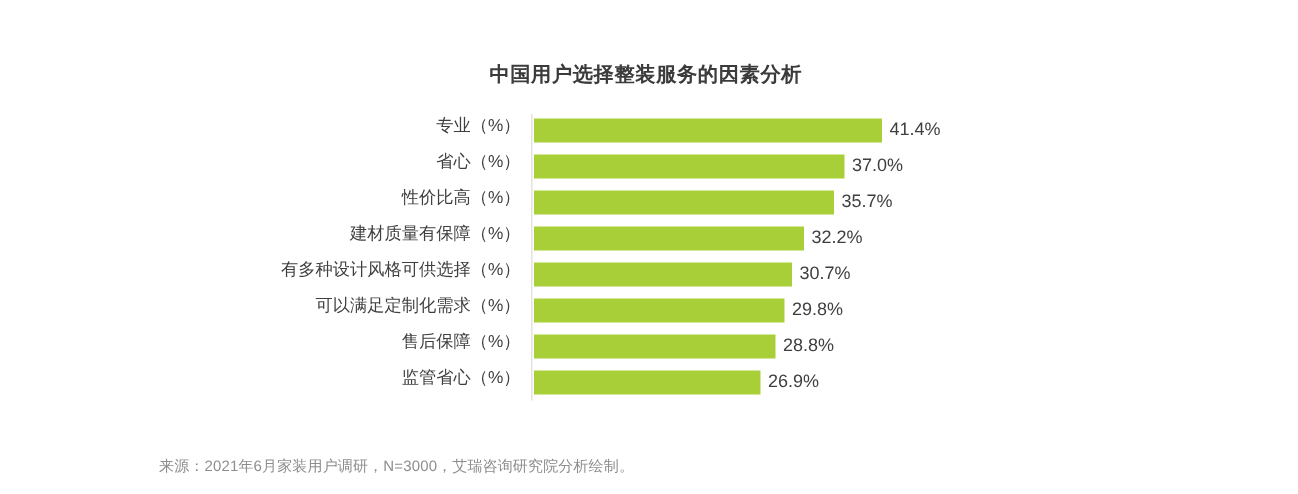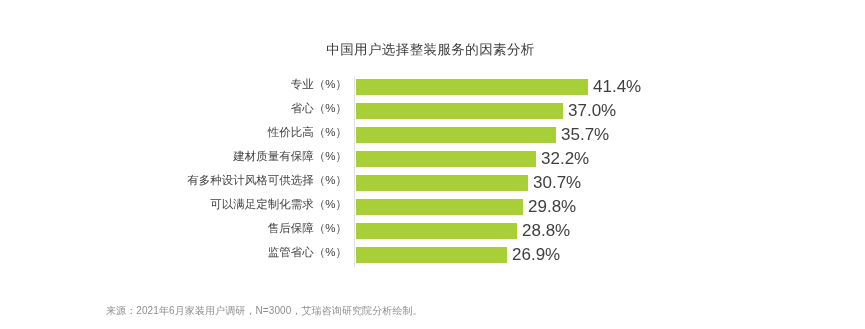--- a/index.html
+++ b/index.html
@@ -24,21 +24,21 @@
     height: 329px;
   }
 
   #chart-title {
     position: absolute;
     left: 0;
     top: 41px;
     width: 865px;
     text-align: center;
     font-size: 13.5px;
-    font-weight: normal;
+    font-weight: bold;
     color: #3b3b3b;
     letter-spacing: 0.4px;
     white-space: nowrap;
   }
   
   #chart-title > span { position: relative; left: -2px; }
 
   #plot {
     position: absolute;
     left: 0px;
@@ -87,21 +87,21 @@
     height: 16px;
     width: 100%;
     background: #a9cf38;
   }
 
   .val-label {
     position: absolute;
     top: 2px;
     height: 17px;
     line-height: 17px;
-    font-size: 17px;
+    font-size: 12px;
     color: #3f3f3f;
     white-space: nowrap;
   }
 
   #source-note {
     position: absolute;
     left: 106px;
     top: 304px;
     font-size: 10px;
     color: #8d8d8d;

